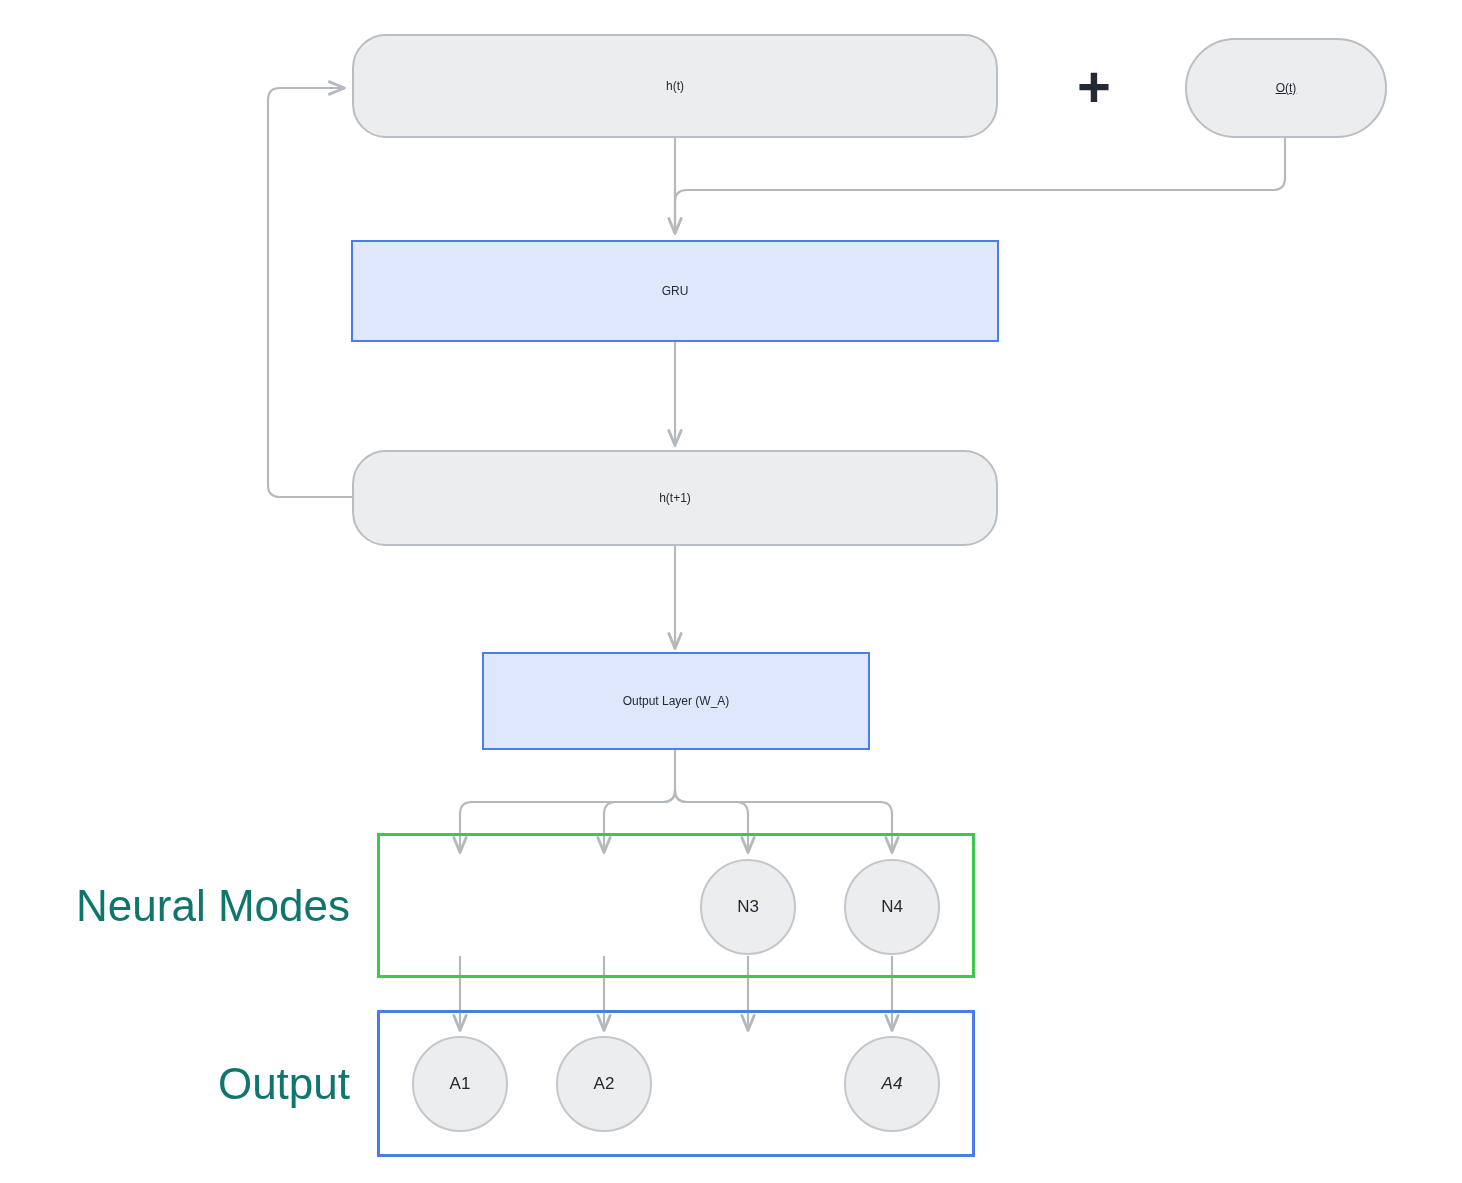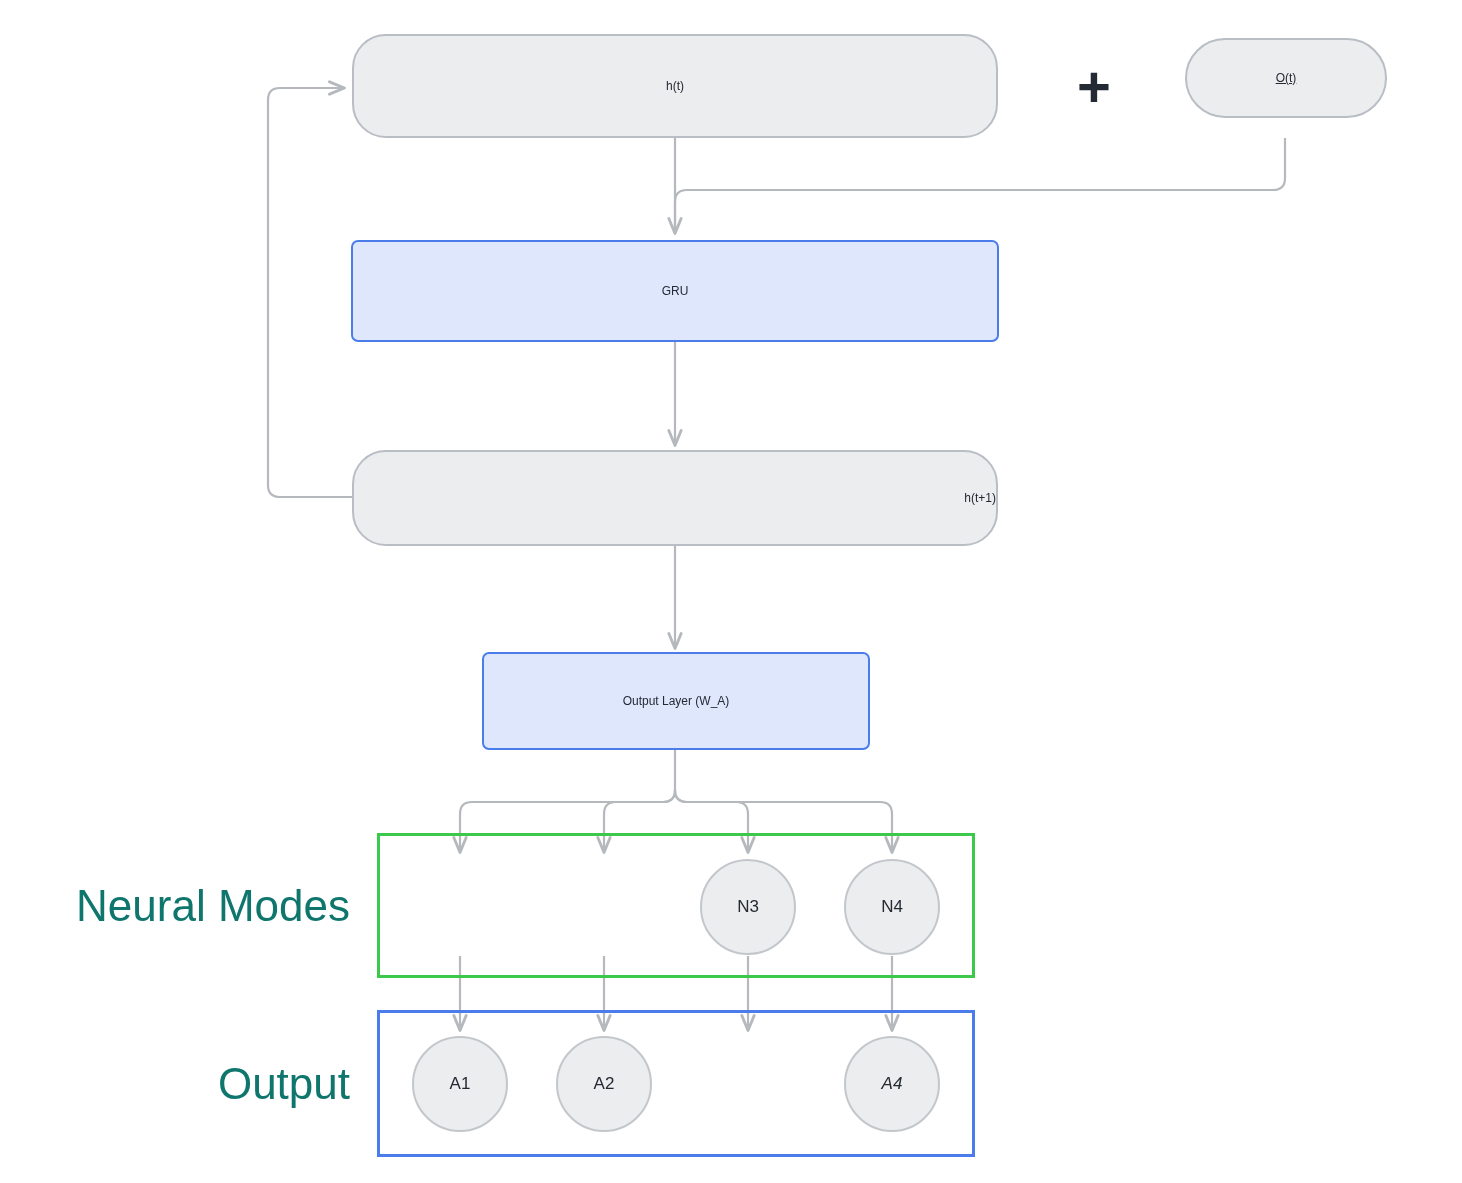--- a/index.html
+++ b/index.html
@@ -41,21 +41,21 @@
   }
   .node.pill-wide {
     border-radius: 34px;
   }
   .node.pill-round {
     border-radius: 60px;
   }
   .node.blue-box {
     background: #dfe7fd;
     border: 2.5px solid #4a7dea;
-    border-radius: 7px;
+    border-radius: 0;
   }
   .node.circle {
     border-radius: 50%;
     background: #ecedef;
     border: 2px solid #c3c7cb;
     font-size: 17px;
   }
   .group-box {
     position: absolute;
     box-sizing: border-box;
@@ -121,29 +121,29 @@
     <path d="M748,956 L748,1030" fill="none" stroke="#b5b9bd" stroke-width="2.2" marker-end="url(#arrowhead)"></path>
     <path d="M892,956 L892,1030" fill="none" stroke="#b5b9bd" stroke-width="2.2" marker-end="url(#arrowhead)"></path>
   </svg>
 
   <div class="node pill-wide" style="left:352px; top:34px; width:646px; height:104px;">
     <span>h(t)</span>
   </div>
 
   <div class="plus-sign" style="left:1077px; top:58px;">+</div>
 
-  <div class="node pill-round" style="left:1185px; top:38px; width:202px; height:80px;text-decoration:underline;">
+  <div class="node pill-round" style="left:1185px; top:38px; width:202px; height:100px;text-decoration:underline;">
     <span>O(t)</span>
   </div>
 
   <div class="node blue-box" style="left:351px; top:240px; width:648px; height:102px;">
     <span>GRU</span>
   </div>
 
-  <div class="node pill-wide" style="left:352px; top:450px; width:646px; height:96px;justify-content:flex-end;">
+  <div class="node pill-wide" style="left:352px; top:450px; width:646px; height:96px;">
     <span>h(t+1)</span>
   </div>
 
   <div class="node blue-box" style="left:482px; top:652px; width:388px; height:98px;">
     <span>Output Layer (W_A)</span>
   </div>
 
   <div class="side-label" style="left:20px; top:884px; width:330px;">Neural Modes</div>
 
   <div class="group-box green" style="left:377px; top:833px; width:598px; height:145px;"></div>

